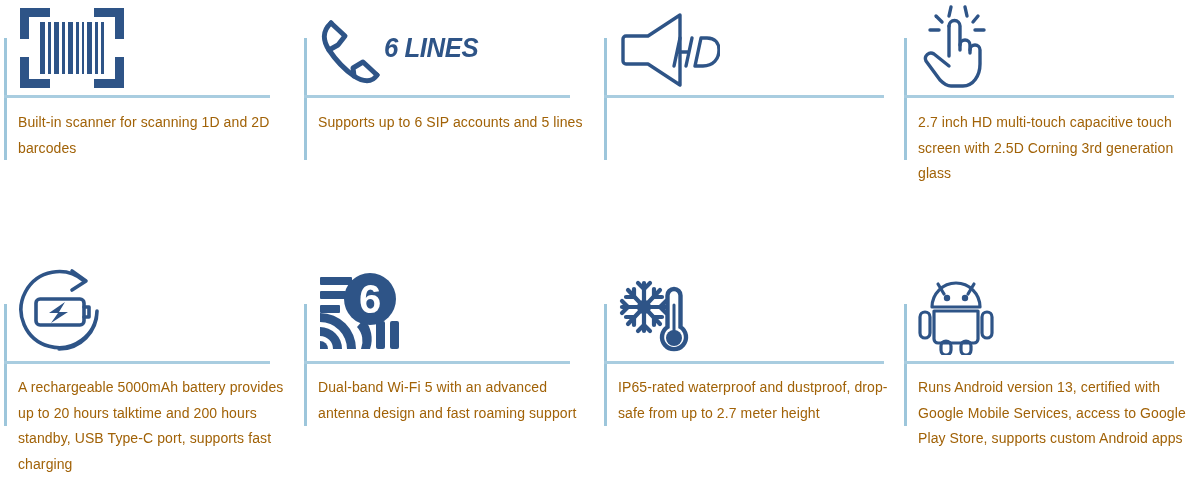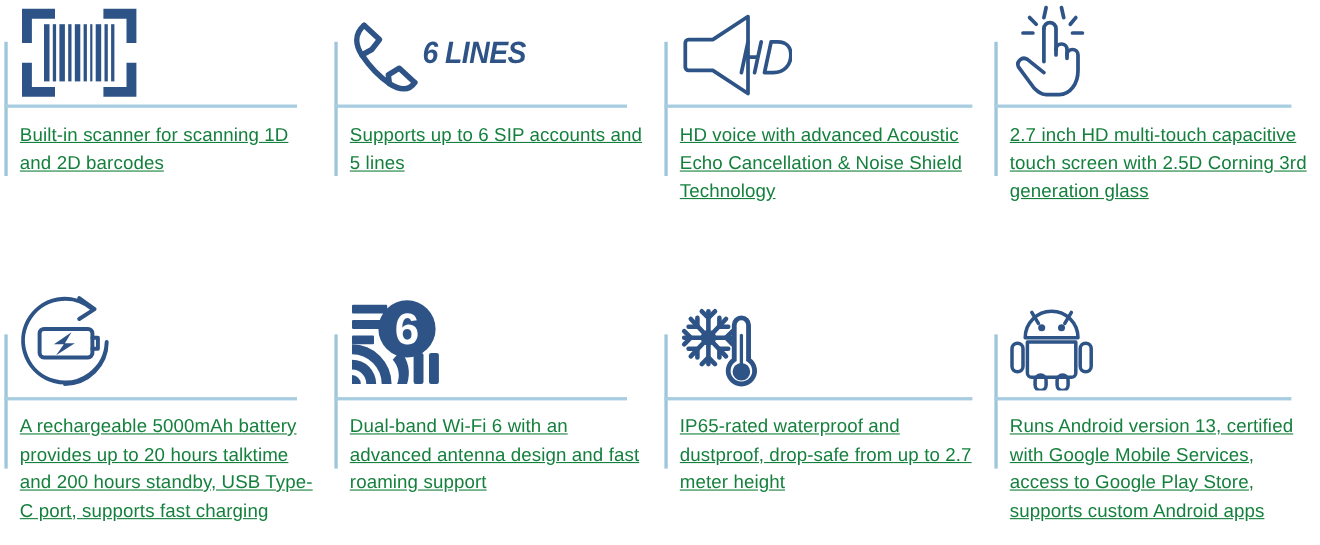--- a/index.html
+++ b/index.html
@@ -51,26 +51,25 @@
   }
   .row1 .icon-wrap { top: 0px; height: 90px; }
   .row2 .icon-wrap { top: 18px; height: 90px; }
 
   .icon-wrap svg { display: block; }
 
   .desc {
     position: absolute;
     left: 18px;
     right: 8px;
-    color: #15803d;
-    font-size: 17px;
+    color: #a16207;
+    font-size: 14px;
     line-height: 25.5px;
     letter-spacing: 0.1px;
     white-space: pre-line;
-    text-decoration: underline;
   }
   .row1 .desc { top: 110px; }
   .row2 .desc { top: 128px; }
 
   .lines-label {
     font-size: 28px;
     font-weight: bold;
     font-style: italic;
     color: #2e5487;
     letter-spacing: -0.5px;
@@ -136,21 +135,20 @@
       <svg width="102" height="80" viewBox="0 0 102 80">
         <g fill="none" stroke="#2e5487" stroke-width="3.4" stroke-linejoin="round" stroke-linecap="round">
           <path d="M62 5 L30 26 H8 a3 3 0 0 0 -3 3 v22 a3 3 0 0 0 3 3 h22 L62 75 Z"></path>
 
           <path d="M62 28 L56 56 M74 28 L68 56 M59 42 H71"></path>
 
           <path d="M83 28 L77 56 h8 c10 0 16 -7 16 -16 c0 -7 -4 -12 -12 -12 Z"></path>
         </g>
       </svg>
     </div>
-    <div class="desc">HD voice with advanced Acoustic Echo Cancellation &amp; Noise Shield Technology</div>
   </div>
 
   <div class="cell row1 c3">
     <div class="rule-v"></div>
     <div class="rule-h"></div>
     <div class="icon-wrap">
       <svg width="78" height="86" viewBox="0 0 78 86">
         <g fill="none" stroke="#2e5487" stroke-width="3.4" stroke-linejoin="round" stroke-linecap="round">
 
           <path d="M33 3 L31 12"></path>
@@ -203,21 +201,21 @@
           <path d="M2 42 a36 36 0 0 1 36 36 h-9 A27 27 0 0 0 2 51 Z"></path>
           <path d="M46 48 a30 30 0 0 1 6 30 h-9 a21 21 0 0 0 -4 -22 Z"></path>
           <rect x="58" y="50" width="9" height="28" rx="2"></rect>
           <rect x="72" y="50" width="9" height="28" rx="2"></rect>
 
           <circle cx="52" cy="28" r="26"></circle>
         </g>
         <text x="52" y="42" text-anchor="middle" font-family="Liberation Sans, sans-serif" font-size="40" font-weight="bold" fill="#ffffff">6</text>
       </svg>
     </div>
-    <div class="desc">Dual-band Wi-Fi 6 with an advanced antenna design and fast roaming support</div>
+    <div class="desc">Dual-band Wi-Fi 5 with an advanced antenna design and fast roaming support</div>
   </div>
 
   <div class="cell row2 c2">
     <div class="rule-v"></div>
     <div class="rule-h"></div>
     <div class="icon-wrap">
       <svg width="74" height="76" viewBox="0 0 74 76">
 
         <g stroke="#2e5487" stroke-width="4.2" stroke-linecap="round" fill="none">
           <path d="M26 4 V52"></path>

